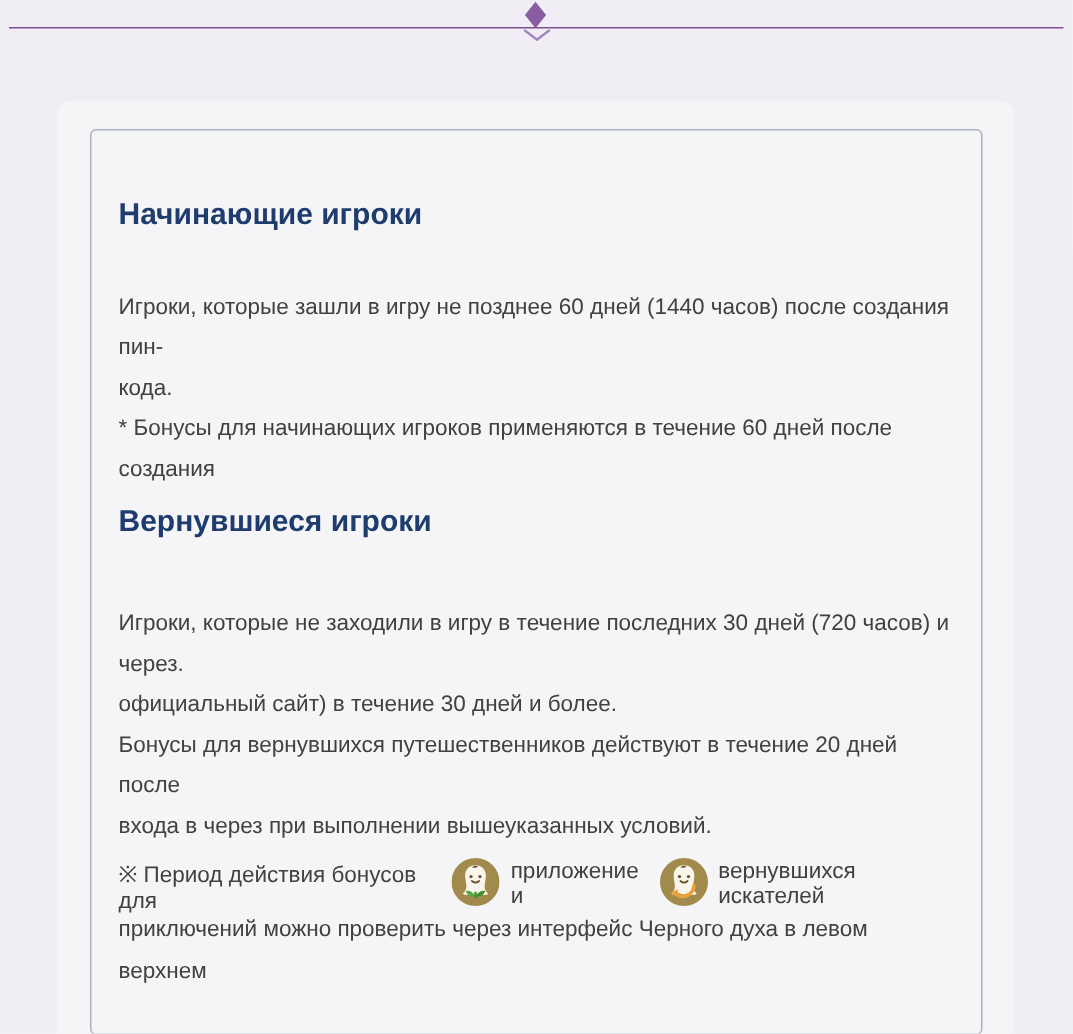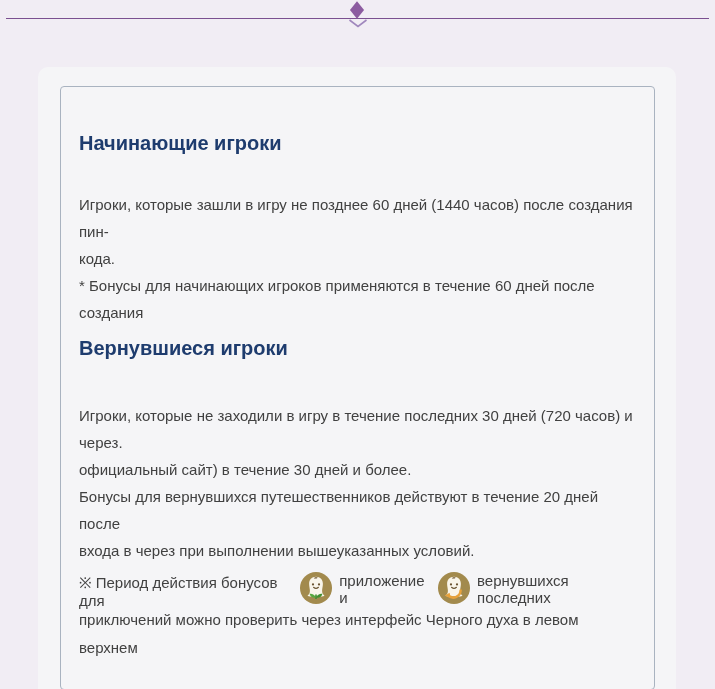--- a/index.html
+++ b/index.html
@@ -160,20 +160,20 @@
           <circle cx="16" cy="16" r="16" fill="#a28a4d"></circle>
           <path d="M16 4.8c4.4 0 6.9 3 6.9 7 0 2.6-.8 4.8-.8 7.2 0 2 1 3.6 2.4 4.8-1.9 1.3-4.3.9-5.5-.4-1.2 1.2-4.8 1.2-6 0-1.2 1.3-3.6 1.7-5.5.4 1.4-1.2 2.4-2.8 2.4-4.8 0-2.4-.8-4.6-.8-7.2 0-4 2.5-7 6.9-7z" fill="#f9f5ea"></path>
           <path d="M13.8 6.3c.7-1.1 2.6-1.5 3.9-.6-.9.9-2.8 1.1-3.9.6z" fill="#6b5430"></path>
           <circle cx="13" cy="12.4" r="1.1" fill="#6b5430"></circle>
           <circle cx="19" cy="12.4" r="1.1" fill="#6b5430"></circle>
           <path d="M13.6 15.3q2.4 2.1 4.8 0" stroke="#6b5430" stroke-width="1.2" fill="none" stroke-linecap="round"></path>
           <path d="M22.6 18.5a7.4 7.4 0 0 1-11.8 5.6" fill="none" stroke="#e8a23b" stroke-width="2.5" stroke-linecap="round"></path>
           <path d="M6.8 23.6l6 2.6-1.2-5.4z" fill="#e8a23b"></path>
         </svg>
 
-        <span>вернувшихся последних</span>
+        <span>вернувшихся искателей</span>
       </div>
       <div class="note-line">приключений можно проверить через интерфейс Черного духа в левом верхнем</div>
 
     </div>
 
   </div>
 </div>
 
 </body></html>

